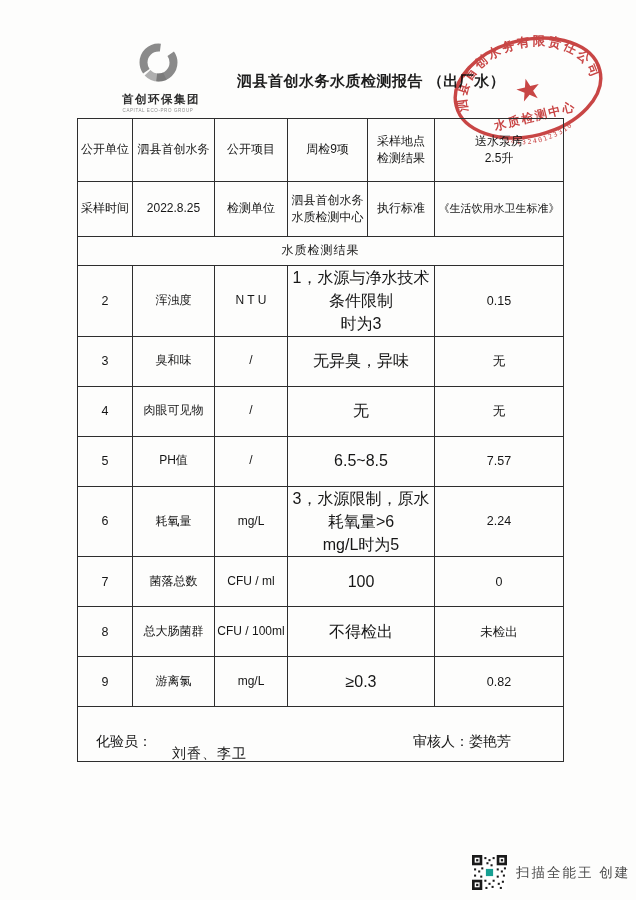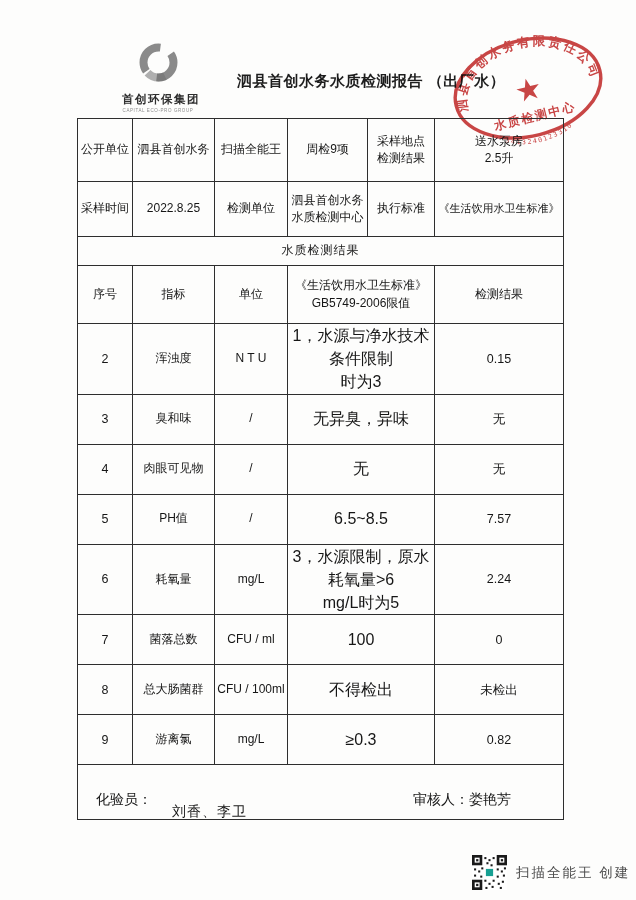--- a/index.html
+++ b/index.html
@@ -86,46 +86,38 @@
       <col style="width:82px">
       <col style="width:73px">
     <col style="width:80px">
       <col style="width:67px">
       <col style="width:129px">
   </colgroup>
   <tbody>
     <tr class="r-info1">
       <td>公开单位</td>
       <td>泗县首创水务</td>
-      <td>扫描全能王</td>
+      <td>公开项目</td>
       <td>周检9项</td>
       <td class="preline">采样地点
 检测结果</td>
       <td class="preline">送水泵房
 2.5升</td>
     </tr>
     <tr class="r-info2">
       <td>采样时间</td>
       <td>2022.8.25</td>
       <td>检测单位</td>
       <td class="preline">泗县首创水务
 水质检测中心</td>
       <td>执行标准</td>
       <td class="fs11">《生活饮用水卫生标准》</td>
     </tr>
     <tr class="r-section">
       <td colspan="6">水质检测结果</td>
-    </tr>
-    <tr class="r-colhead">
-      <td>序号</td>
-      <td>指标</td>
-      <td>单位</td>
-      <td colspan="2" class="preline">《生活饮用水卫生标准》
-GB5749-2006限值</td>
-      <td>检测结果</td>
     </tr>
 
     </tbody>
     <tbody>
       <tr class="r-data">
         <td class="seq">2</td>
         <td>浑浊度</td>
         <td>N T U</td>
         <td class="limit preline" colspan="2">1，水源与净水技术条件限制
 时为3</td>

